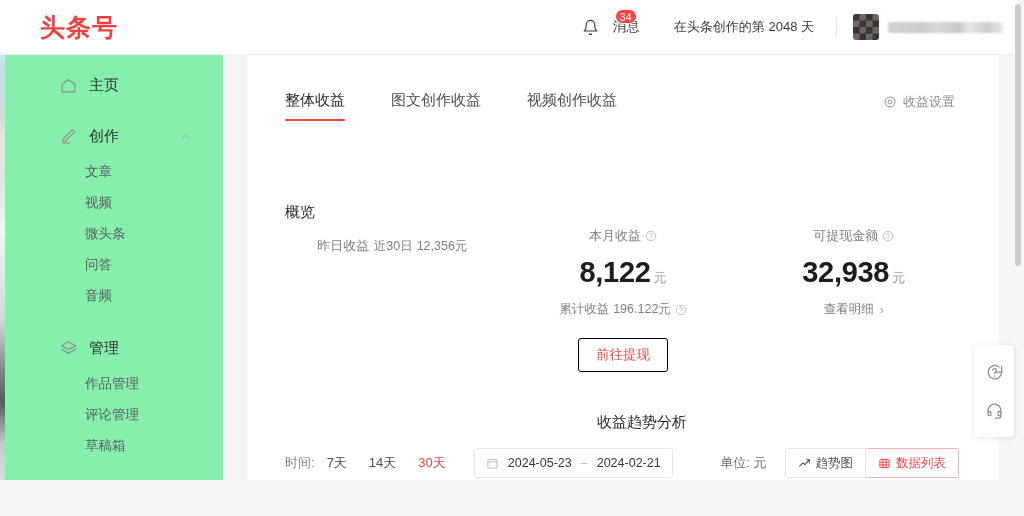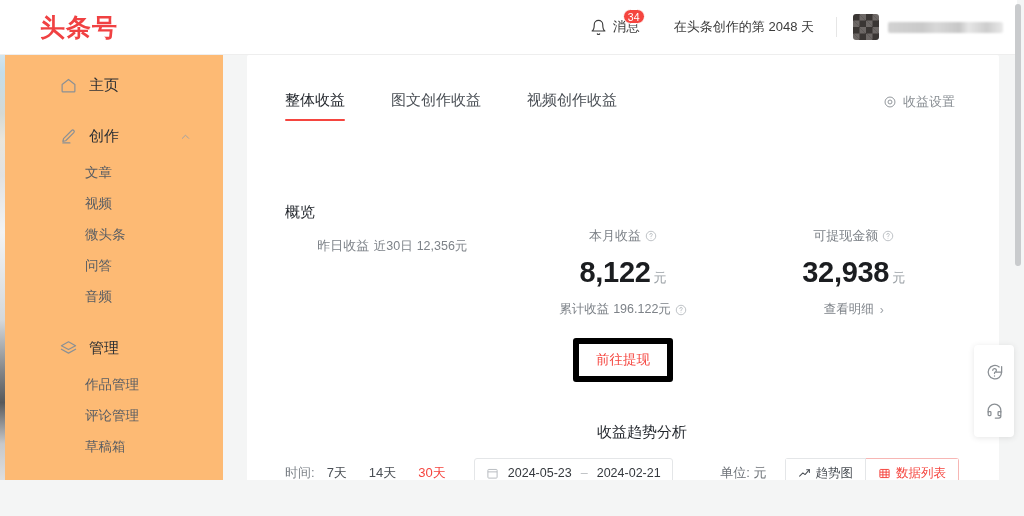--- a/index.html
+++ b/index.html
@@ -30,21 +30,21 @@
     margin-left: 40px;
     font-size: 25px; font-weight: bold; color: #f04142;
     letter-spacing: 1px;
     font-family: "DejaVu Sans", sans-serif;
   }
   .header-right {
     margin-left: auto; display: flex; align-items: center; height: 100%;
     padding-right: 14px;
   }
   .msg-wrap {
-    position: relative; display: flex; align-items: center; gap: 6px;
+    position: relative; display: flex; align-items: center; gap: 14px;
     color: #3b3b3b; font-size: 13.5px;
   }
   .bell { width: 17px; height: 17px; display:block; }
   .msg-badge {
     position: absolute; left: 33px; top: -9px;
     min-width: 21px; height: 15px; padding: 0 4px;
     background: #f5453f; color: #fff; border-radius: 9px;
     font-size: 10.5px; line-height: 15px; text-align: center;
     font-family: "Liberation Sans", sans-serif;
     border: 1.5px solid #fff;
@@ -66,21 +66,22 @@
   }
   .username-blur {
     width: 115px; height: 11px; border-radius: 2px;
     background: linear-gradient(to right,#d2d2d2 0%,#cacaca 30%,#d8d8d8 42%,#c7c7c7 62%,#e6e6e6 70%,#cdcdcd 86%,#e9e9e9 100%);
     filter: blur(1.2px);
   }
 
   
   .sidebar {
     position: absolute; left: 5px; top: 55px; width: 218px; height: 461px;
-    background: #fdba74;
+    background: #86efac;
+    font-family: Liberation Mono, monospace;
   }
   .nav-group { }
   .nav-top {
     display: flex; align-items: center; height: 41px;
     padding-left: 55px; cursor: pointer; position: relative;
   }
   .nav-top .ico { width: 17px; height: 17px; margin-right: 12px; flex: none; color:#8b9094; }
   .nav-top .lbl { font-size: 15px; color: #2c2f33; }
   .nav-top .chev {
     position: absolute; right: 32px; top: 50%; transform: translateY(-50%);
@@ -138,21 +139,21 @@
   .ov-sub {
     margin-top: 12px; font-size: 12.5px; color: #7d8288;
     display: inline-flex; align-items: center; gap: 4px;
   }
   .ov-sub.link { color: #7d8288; cursor: pointer; }
   .arrow-r { font-size: 12px; color: #a0a5aa; margin-left: 2px; }
 
   .withdraw-wrap { text-align: center; margin-top: 20px; }
   .withdraw-btn {
     display: inline-block; padding: 7px 17px;
-    border: 6px solid #000000; border-radius: 3px;
+    border: 1px solid #000000; border-radius: 3px;
     color: #f5453f; background: #fff; font-size: 13.5px; cursor: pointer;
   }
 
   
   .trend-title { margin-top: 41px; text-align: center; }
   .trend-bar {
     margin-top: 16px; padding-left: 38px; padding-right: 40px;
     display: flex; align-items: center;
   }
   .t-label { font-size: 13px; color: #7d8288; margin-right: 12px; }

